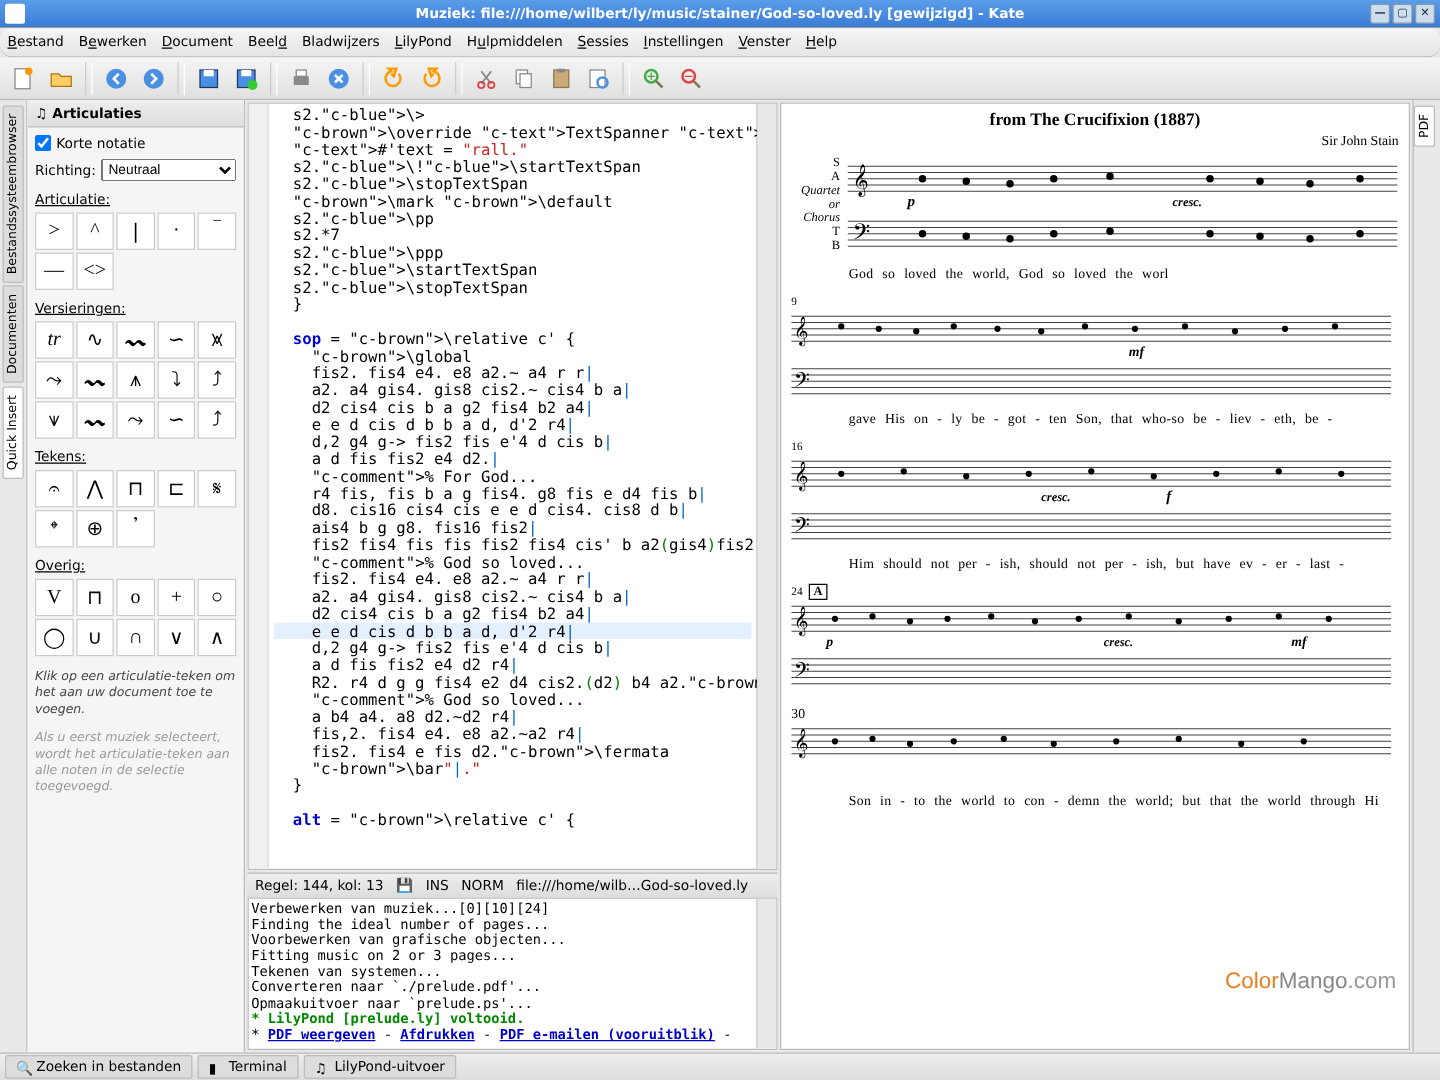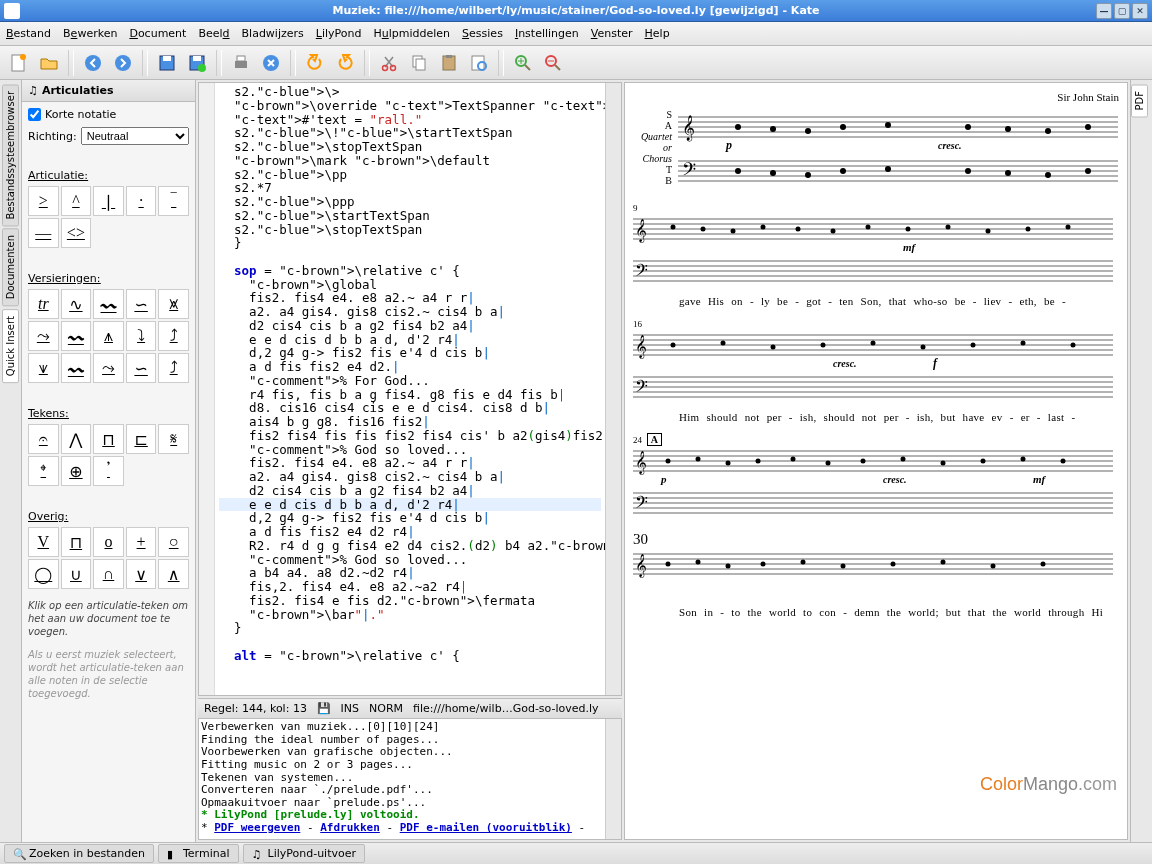--- a/index.html
+++ b/index.html
@@ -29,20 +29,21 @@
 .winbtn { width: 16px; height: 16px; background: #cde; border: 1px solid #89a; border-radius: 2px; display:inline-flex; align-items:center; justify-content:center; font-size:9px; color:#234;}
 .app-icon { width:16px; height:16px; background:#fff; border-radius:2px; margin-right:4px; display:inline-block;}
 .menubar {
   height: 24px;
   background: linear-gradient(to bottom, #f5f5f5, #e5e5e5);
   border-bottom: 1px solid #bbb;
   display: flex;
   align-items: center;
   padding: 0 6px;
   gap: 12px;
+  border-radius: 10px;
 }
 .menubar span { cursor: default; }
 .menubar span u { text-decoration: underline; }
 .toolbar {
   height: 34px;
   background: linear-gradient(to bottom, #f5f5f5, #e0e0e0);
   border-bottom: 1px solid #bbb;
   display: flex;
   align-items: center;
   padding: 0 6px;
@@ -91,21 +92,21 @@
   display: flex;
   align-items: center;
   padding: 0 6px;
   font-weight: bold;
   gap: 4px;
 }
 .panel-body { padding: 6px; }
 .panel-row { display: flex; align-items: center; gap: 4px; margin-bottom: 6px;}
 .panel-row select { font-size: 11px; flex: 1; padding: 1px;}
 .panel-row input[type=checkbox] { }
-.panel-section { margin-top: 24px; text-decoration: underline; }
+.panel-section { margin-top: 8px; }
 .panel-section-title { text-decoration: underline; margin-bottom: 4px; font-size: 11px;}
 .symbol-grid { display: grid; grid-template-columns: repeat(5, 1fr); gap: 2px; }
 .symbol-cell { height: 30px; background: #fff; border: 1px solid #ccc; display:flex; align-items:center; justify-content:center; font-size: 16px; font-family: serif;}
 .hint-text { font-size: 10px; font-style: italic; color: #444; margin-top: 10px; line-height: 1.3;}
 .hint-text.faded { color: #999; }
 .editor-column {
   flex: 1;
   display: flex;
   flex-direction: column;
   min-width: 0;
@@ -463,20 +464,21 @@
         <div class="">Converteren naar `./prelude.pdf'...</div>
         <div class="">Opmaakuitvoer naar `prelude.ps'...</div>
         <div class="green">* LilyPond [prelude.ly] voltooid.</div>
         <div>* <span class="link">PDF weergeven</span> - <span class="link">Afdrukken</span> - <span class="link">PDF e-mailen (vooruitblik)</span> -</div>
       <div style="position:absolute; right:0; top:0; width:16px; height:100%; background:#e8e8e8; border-left:1px solid #ccc;"></div>
     </div>
   </div>
 
   <div class="preview-pane">
     <div class="sheet">
+      <div class="sheet-title">from The Crucifixion (1887)</div>
       <div class="sheet-composer">Sir John Stain</div>
 
       <div class="staff-block">
         <div class="staff-labels">
           <div>S</div>
           <div>A</div>
           <div class="it">Quartet</div>
           <div class="it">or</div>
           <div class="it">Chorus</div>
           <div>T</div>
@@ -515,20 +517,21 @@
               <circle cx="165" cy="62" r="3"></circle>
               <circle cx="210" cy="60" r="3"></circle>
               <circle cx="290" cy="62" r="3"></circle>
               <circle cx="330" cy="64" r="3"></circle>
               <circle cx="370" cy="66" r="3"></circle>
               <circle cx="410" cy="62" r="3"></circle>
             </g>
           <text x="48" y="40" class="dynamic" font-size="12">p</text>
           <text x="260" y="40" class="dynamic" font-size="10">cresc.</text>
         </svg>
+        <div class="lyrics">God   so   loved   the   world,       God   so   loved   the   worl</div>
       </div>
 
       <div class="staff-block">
         <span style="font-size:9px;">9</span>
         <svg class="staff-svg" width="480" height="80">
           <g stroke="#000" stroke-width="0.6">
             <line x1="0" y1="6" x2="480" y2="6"></line>
               <line x1="0" y1="11" x2="480" y2="11"></line>
               <line x1="0" y1="16" x2="480" y2="16"></line>
               <line x1="0" y1="21" x2="480" y2="21"></line>
@@ -626,21 +629,21 @@
               <circle cx="390" cy="14" r="2.5"></circle>
               <circle cx="430" cy="16" r="2.5"></circle>
             </g>
           <text x="28" y="38" class="dynamic" font-size="11">p</text>
           <text x="250" y="38" class="dynamic" font-size="10">cresc.</text>
           <text x="400" y="38" class="dynamic" font-size="11">mf</text>
         </svg>
       </div>
 
       <div class="staff-block">
-        <span style="font-size:15px;">30</span>
+        <span style="font-size:11px;">30</span>
         <svg class="staff-svg" width="480" height="56">
           <g stroke="#000" stroke-width="0.6">
             <line x1="0" y1="6" x2="480" y2="6"></line>
               <line x1="0" y1="11" x2="480" y2="11"></line>
               <line x1="0" y1="16" x2="480" y2="16"></line>
               <line x1="0" y1="21" x2="480" y2="21"></line>
               <line x1="0" y1="26" x2="480" y2="26"></line>
           </g>
           <text x="2" y="24" font-size="20" font-family="serif">𝄞</text>
           <g fill="#000">

